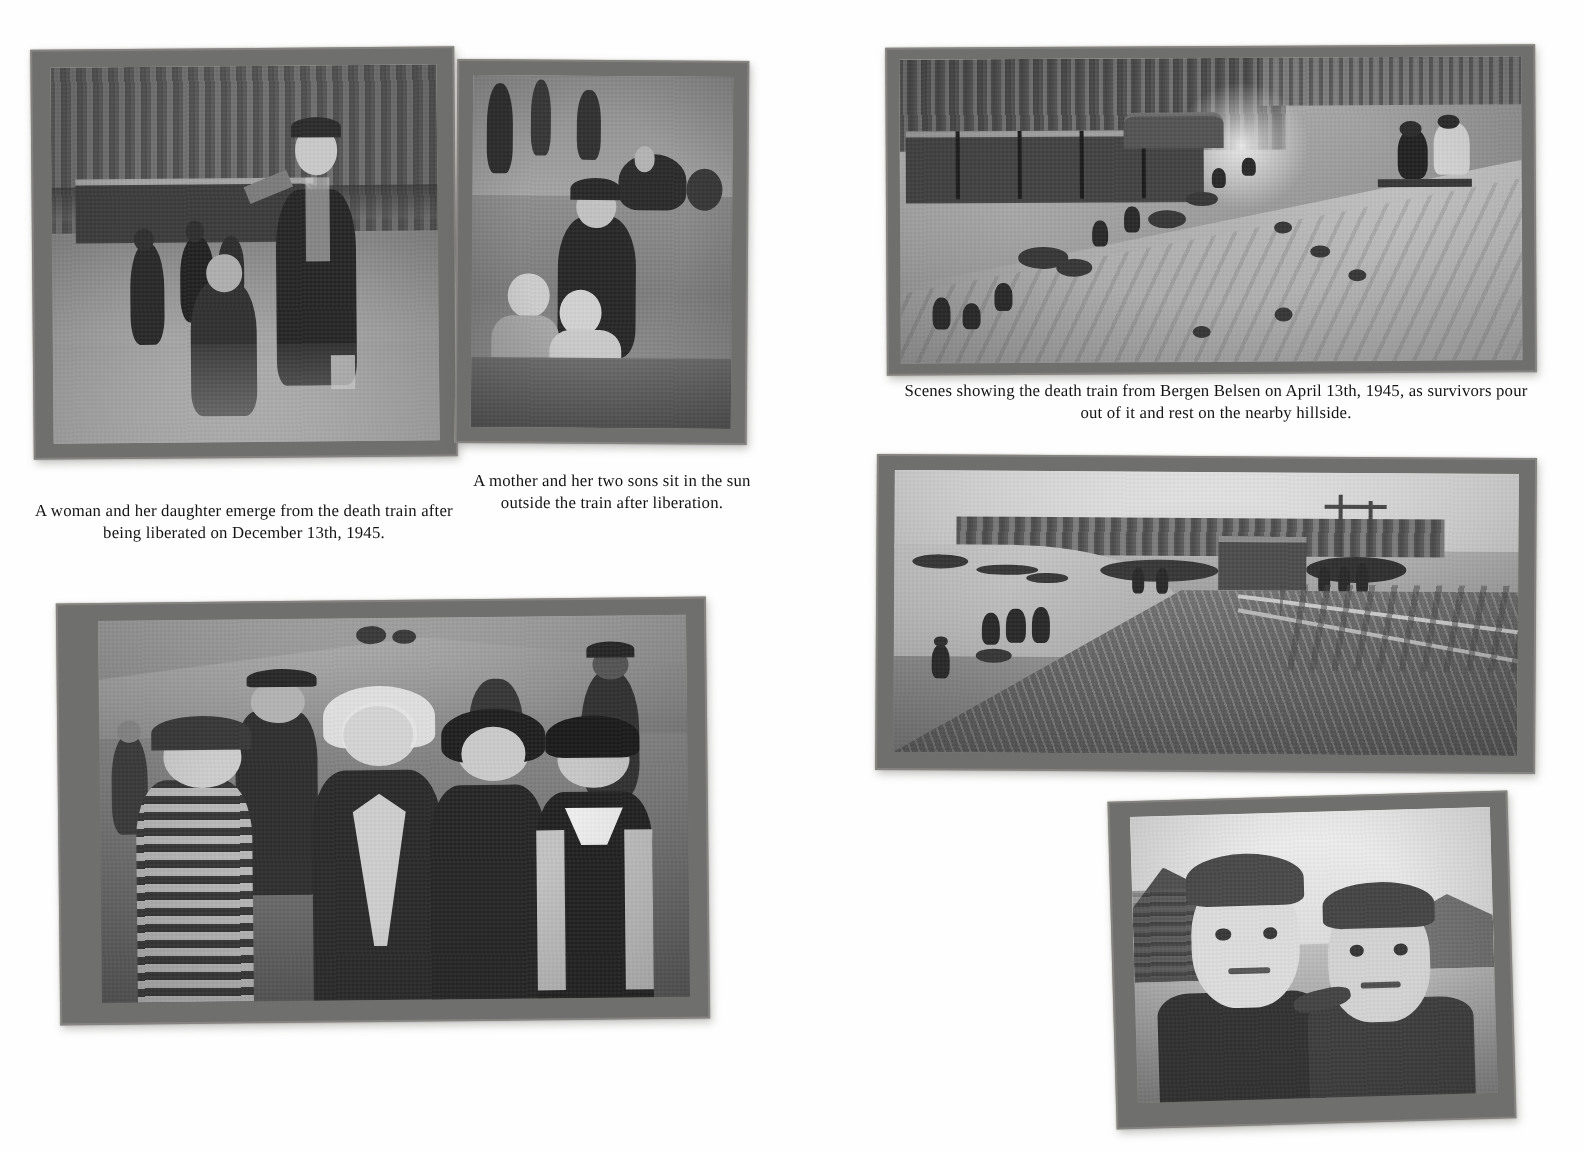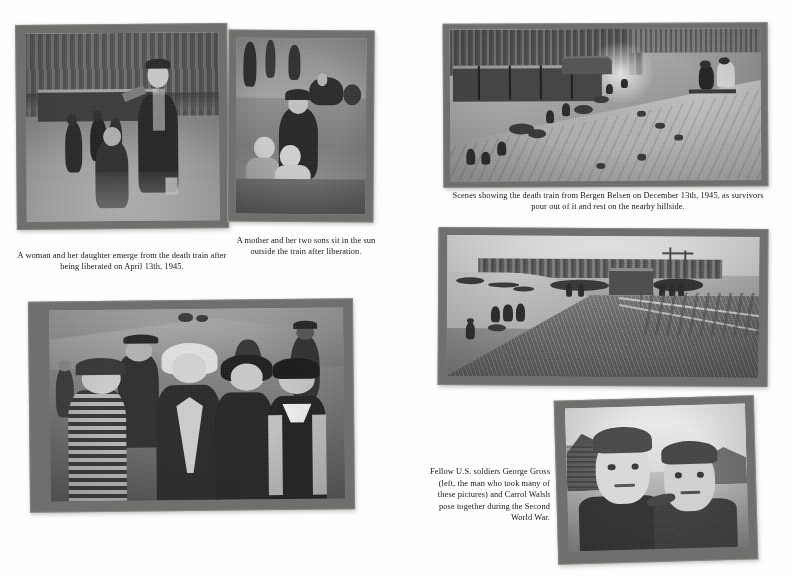--- a/index.html
+++ b/index.html
@@ -122,21 +122,21 @@
 
         <div class="band" style="left:50%; top:30%; width:12%; height:5%; background:#7e7c74; transform:rotate(-22deg);"></div>
 
         <div class="ground" style="height:26%; background:linear-gradient(180deg,rgba(150,147,139,.1),rgba(190,187,178,.55));"></div>
         <div class="grain"></div>
         <div class="vig"></div>
       </div>
       <div class="mat"></div>
     </div>
   </div>
-  <div class="caption cap-center" style="left:14px; top:251px; width:216px; font-size:8.4px;">A woman and her daughter emerge from the death train after being liberated on April 13th, 1945.</div>
+  <div class="caption cap-center" style="left:14px; top:251px; width:216px; font-size:8.4px;">A woman and her daughter emerge from the death train after being liberated on December 13th, 1945.</div>
 
   <div class="photo" style="left:228px; top:30px; width:146px; height:192px; transform:rotate(0.4deg);">
     <div class="plate">
       <div class="img" style="left:8px; top:8px; right:8px; bottom:8px; background:linear-gradient(180deg,#a9a7a0 0%,#92908a 30%,#7f7d77 62%,#9b998f 100%);">
 
         <div class="band" style="left:0; top:0; width:100%; height:34%; background:linear-gradient(180deg,#8d8b85,#a5a39b);"></div>
         <div class="fig" style="left:5%; top:2%; width:10%; height:26%; background:#2f2f2d;"></div>
         <div class="fig" style="left:22%; top:1%; width:8%; height:22%; background:#3a3a37;"></div>
         <div class="fig" style="left:40%; top:4%; width:9%; height:20%; background:#343432;"></div>
         <div class="blob" style="left:56%; top:22%; width:26%; height:16%; background:#2e2e2c; border-radius:48% 48% 30% 30%;"></div>
@@ -208,21 +208,21 @@
         <div class="blob" style="left:66%; top:62%; width:3%; height:4%;"></div>
         <div class="blob" style="left:72%; top:70%; width:3%; height:4%;"></div>
         <div class="blob" style="left:60%; top:82%; width:3%; height:5%;"></div>
         <div class="blob" style="left:47%; top:88%; width:3%; height:4%;"></div>
         <div class="grain"></div>
         <div class="vig"></div>
       </div>
       <div class="mat"></div>
     </div>
   </div>
-  <div class="caption cap-center" style="left:452px; top:191px; width:312px; font-size:8.4px;">Scenes showing the death train from Bergen Belsen on December 13th, 1945, as survivors pour out of it and rest on the nearby hillside.</div>
+  <div class="caption cap-center" style="left:452px; top:191px; width:312px; font-size:8.4px;">Scenes showing the death train from Bergen Belsen on April 13th, 1945, as survivors pour out of it and rest on the nearby hillside.</div>
 
   <div class="photo" style="left:438px; top:228px; width:330px; height:158px; transform:rotate(0.35deg);">
     <div class="plate">
       <div class="img" style="left:9px; top:8px; right:9px; bottom:9px; background:linear-gradient(180deg,#d9d7d0 0%,#b8b6ae 22%,#96948c 55%,#7d7b75 100%);">
 
         <div class="sky" style="top:0; height:28%; background:linear-gradient(180deg,#e8e6df,#cfcdc5);"></div>
 
         <div class="band" style="left:10%; top:16%; width:78%; height:14%;
              background:repeating-linear-gradient(90deg,#5d5c56 0 2px,#7e7c74 2px 5px,#524f4b 5px 8px);"></div>
 
@@ -350,15 +350,14 @@
         <div class="blob" style="left:72%; top:47%; width:4%; height:4%; background:#3a3833;"></div>
         <div class="band" style="left:63%; top:60%; width:11%; height:3px; background:#565049; border-radius:2px;"></div>
 
         <div class="band" style="left:44%; top:62%; width:16%; height:7%; background:#494640; border-radius:40%; transform:rotate(-12deg);"></div>
         <div class="grain"></div>
         <div class="vig"></div>
       </div>
       <div class="mat"></div>
     </div>
   </div>
-  <div class="caption cap-right" style="left:424px; top:466px; width:126px; font-size:8.4px; line-height:1.38;">Fellow U.S. soldiers George Gross (left, the man who took many of these pictures) and Carrol Walsh pose together during the Second World War.</div>
 
 </div>
 
 </body></html>

